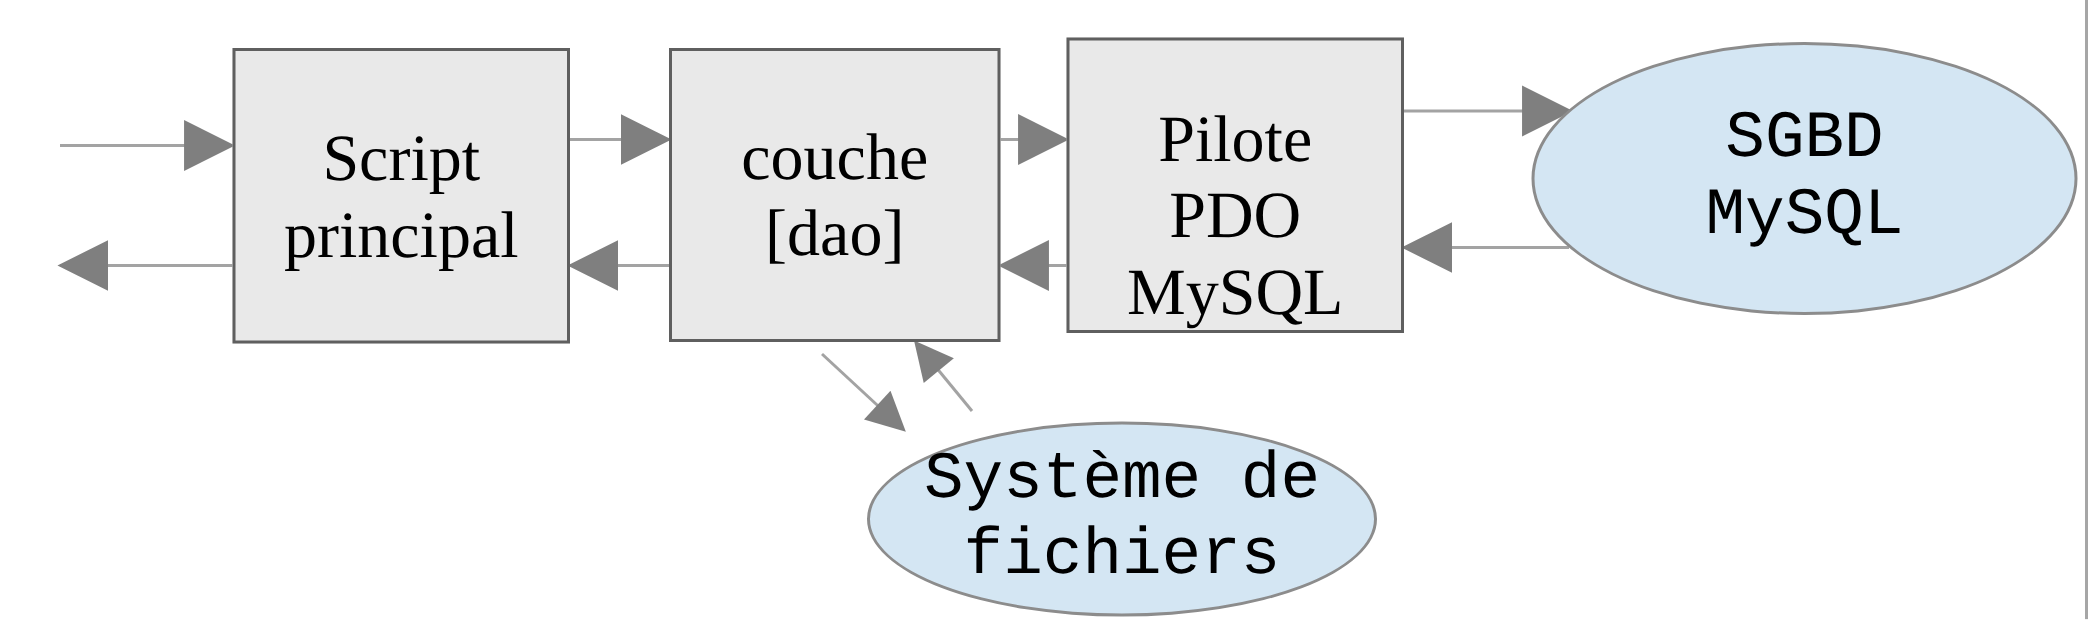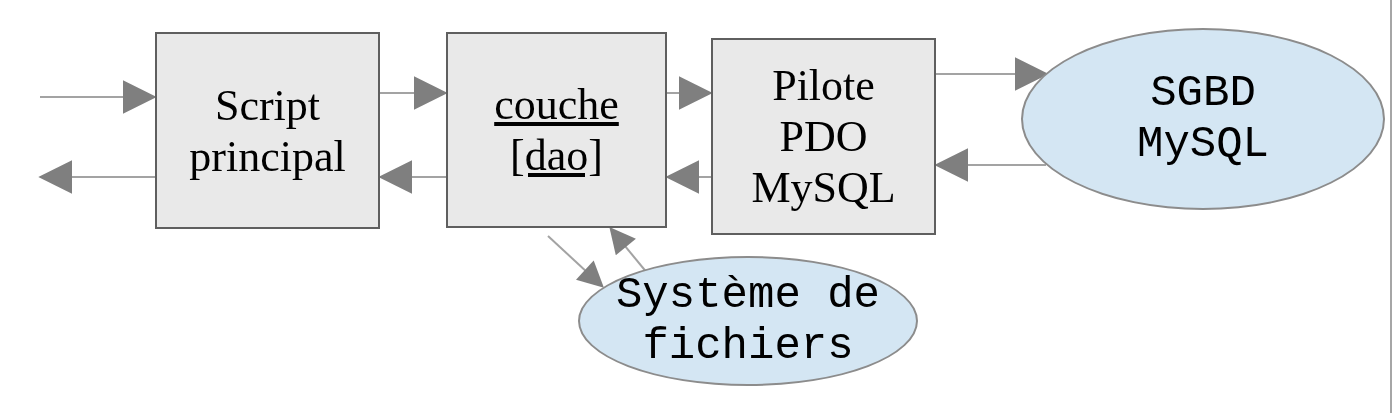--- a/index.html
+++ b/index.html
@@ -47,24 +47,24 @@
     font-family: Liberation Mono, monospace;
   }
   .label {
     white-space: pre-line;
     font-size: 44px;
     line-height: 51px;
     text-align: center;
   }
   
   #node-script-principal { left: 155px; top: 32px;  width: 225px; height: 197px; }
-  #node-couche-dao       { left: 446px; top: 32px;  width: 221px; height: 196px; text-decoration: underline; }
-  #node-pilote-pdo-mysql { left: 711px; top: 38px;  width: 225px; height: 197px; }
+  #node-couche-dao       { left: 446px; top: 32px;  width: 221px; height: 196px; }
+  #node-pilote-pdo-mysql { left: 711px; top: 25px;  width: 225px; height: 197px; align-items: flex-end; }
   #node-sgbd-mysql       { left: 1021px; top: 28px; width: 364px; height: 182px; }
-  #node-systeme-fichiers { left: 578px; top: 256px; width: 340px; height: 130px; align-items: center; }
+  #node-systeme-fichiers { left: 578px; top: 281px; width: 340px; height: 130px; align-items: center; }
 </style>
 </head>
 <body>
 
 <div class="canvas">
 
   <svg class="edges-layer" width="1394" height="413" viewBox="0 0 1394 413" xmlns="http://www.w3.org/2000/svg">
     <defs>
       <marker id="arrow-big" markerUnits="userSpaceOnUse" markerWidth="34" markerHeight="40" viewBox="0 0 10 10" refX="9.5" refY="5" orient="auto">
         <path class="edge-head" d="M0,0 L10,5 L0,10 Z"></path>

